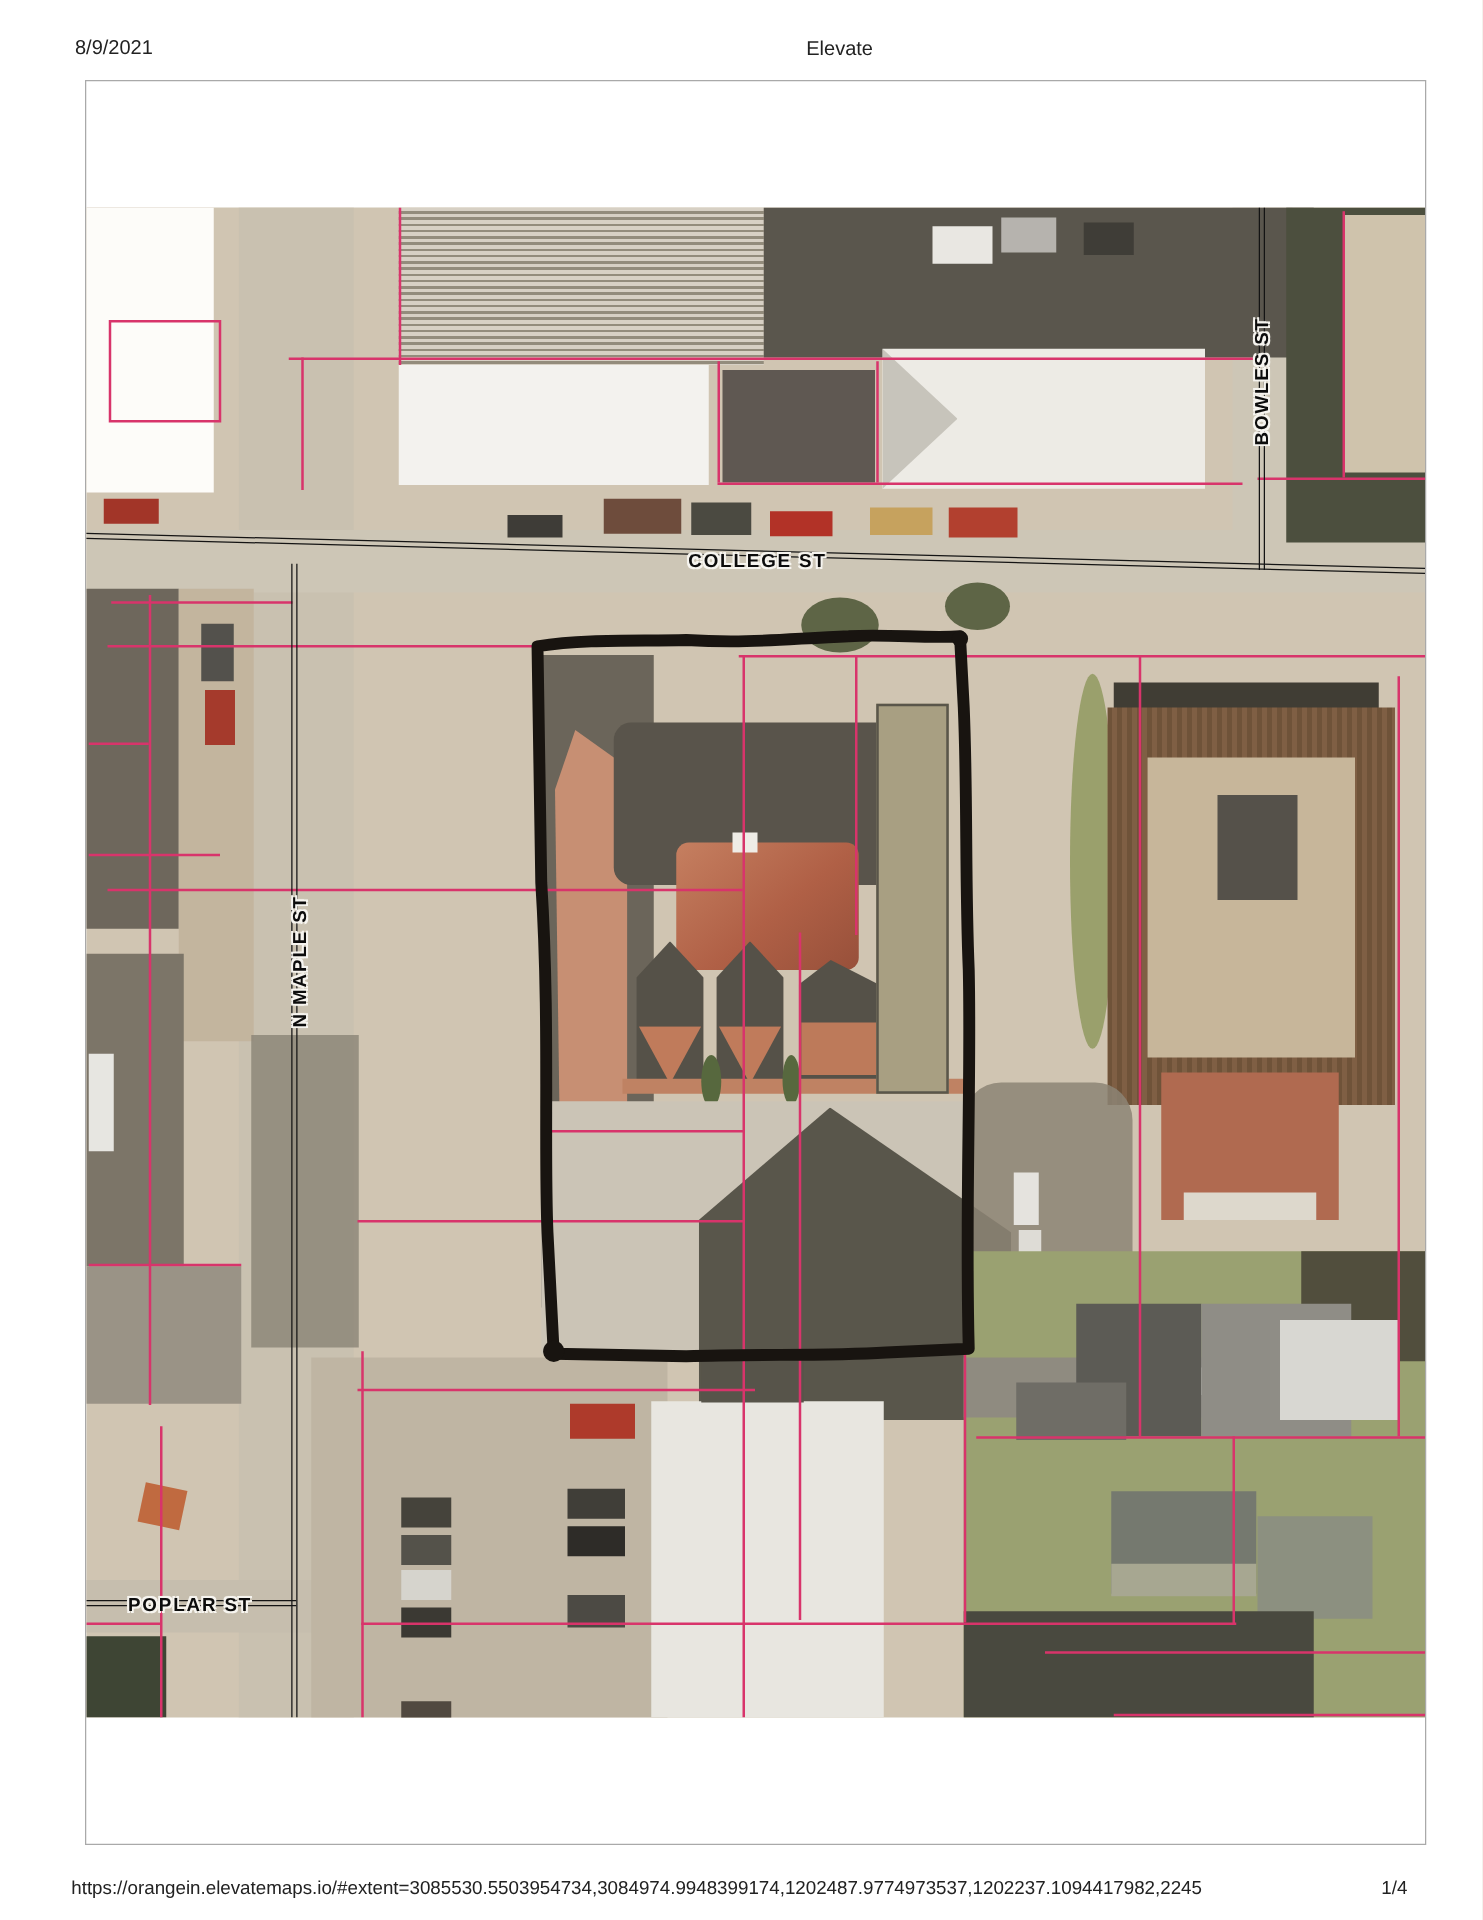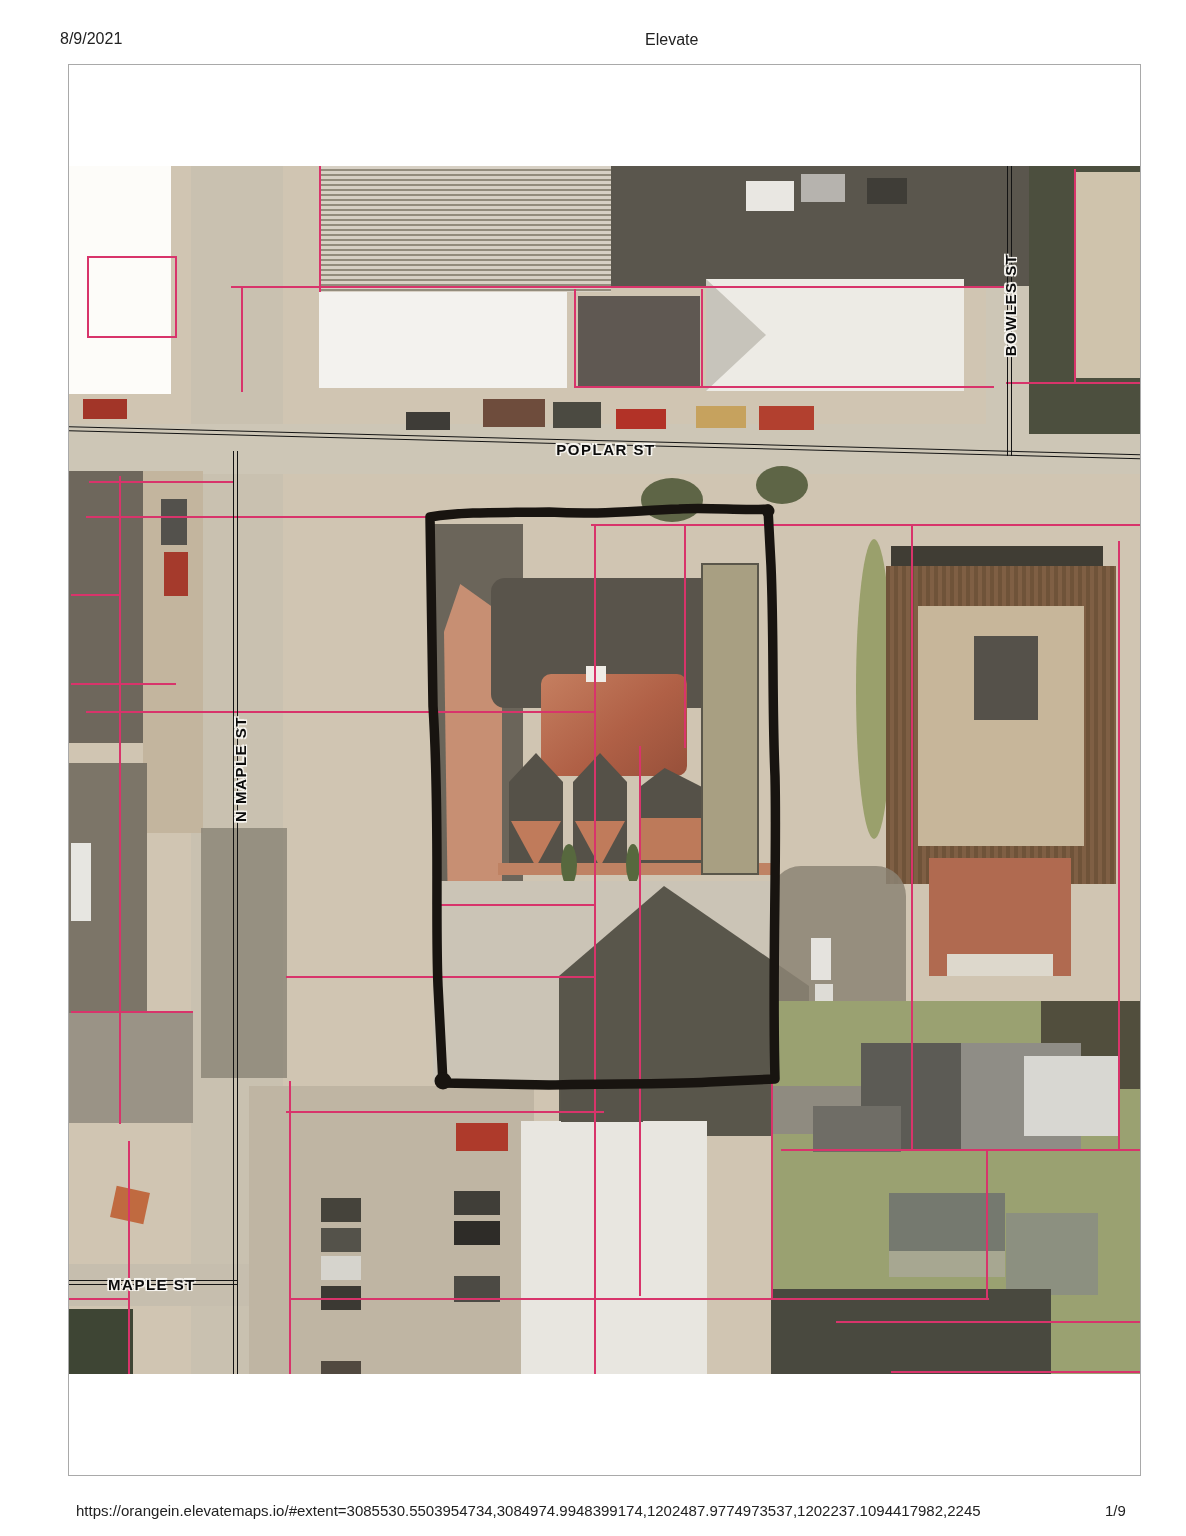--- a/index.html
+++ b/index.html
@@ -168,22 +168,22 @@
 
     <svg class="abs" style="left:0;top:0;" width="1071" height="1208" viewBox="0 0 1071 1208">
       <path d="M361,351 C400,345 440,347 480,346 C530,349 560,345 610,343 C640,341 675,345 699,343
                L702,400 C705,470 703,540 706,610 C708,700 703,800 706,913
                L640,916 C590,919 540,917 480,919 L374,917
                L369,820 C366,750 371,650 364,540 Z" fill="none" stroke="#181410" stroke-width="9.5" stroke-linejoin="round" stroke-linecap="round"></path>
       <circle cx="374" cy="915" r="8.5" fill="#181410"></circle>
       <circle cx="699" cy="345" r="6.5" fill="#181410"></circle>
     </svg>
 
-    <div class="stlabel" style="left:537px;top:283px;">POPLAR ST</div>
+    <div class="stlabel" style="left:537px;top:283px;">COLLEGE ST</div>
     <div class="stlabel vert" style="left:171px;top:603px;">N MAPLE ST</div>
     <div class="stlabel vert" style="left:941px;top:139px;">BOWLES ST</div>
-    <div class="stlabel" style="left:83px;top:1118px;">MAPLE ST</div>
+    <div class="stlabel" style="left:83px;top:1118px;">POPLAR ST</div>
 
   </div>
 </div>
 
-<div class="abs ftr" style="left:76px;top:1502px;">https://orangein.elevatemaps.io/#extent=3085530.5503954734,3084974.9948399174,1202487.9774973537,1202237.1094417982,2245</div>
-<div class="abs ftr" style="left:1105px;top:1502px;">1/9</div>
+<div class="abs ftr" style="left:57px;top:1502px;">https://orangein.elevatemaps.io/#extent=3085530.5503954734,3084974.9948399174,1202487.9774973537,1202237.1094417982,2245</div>
+<div class="abs ftr" style="left:1105px;top:1502px;">1/4</div>
 
 </body></html>

